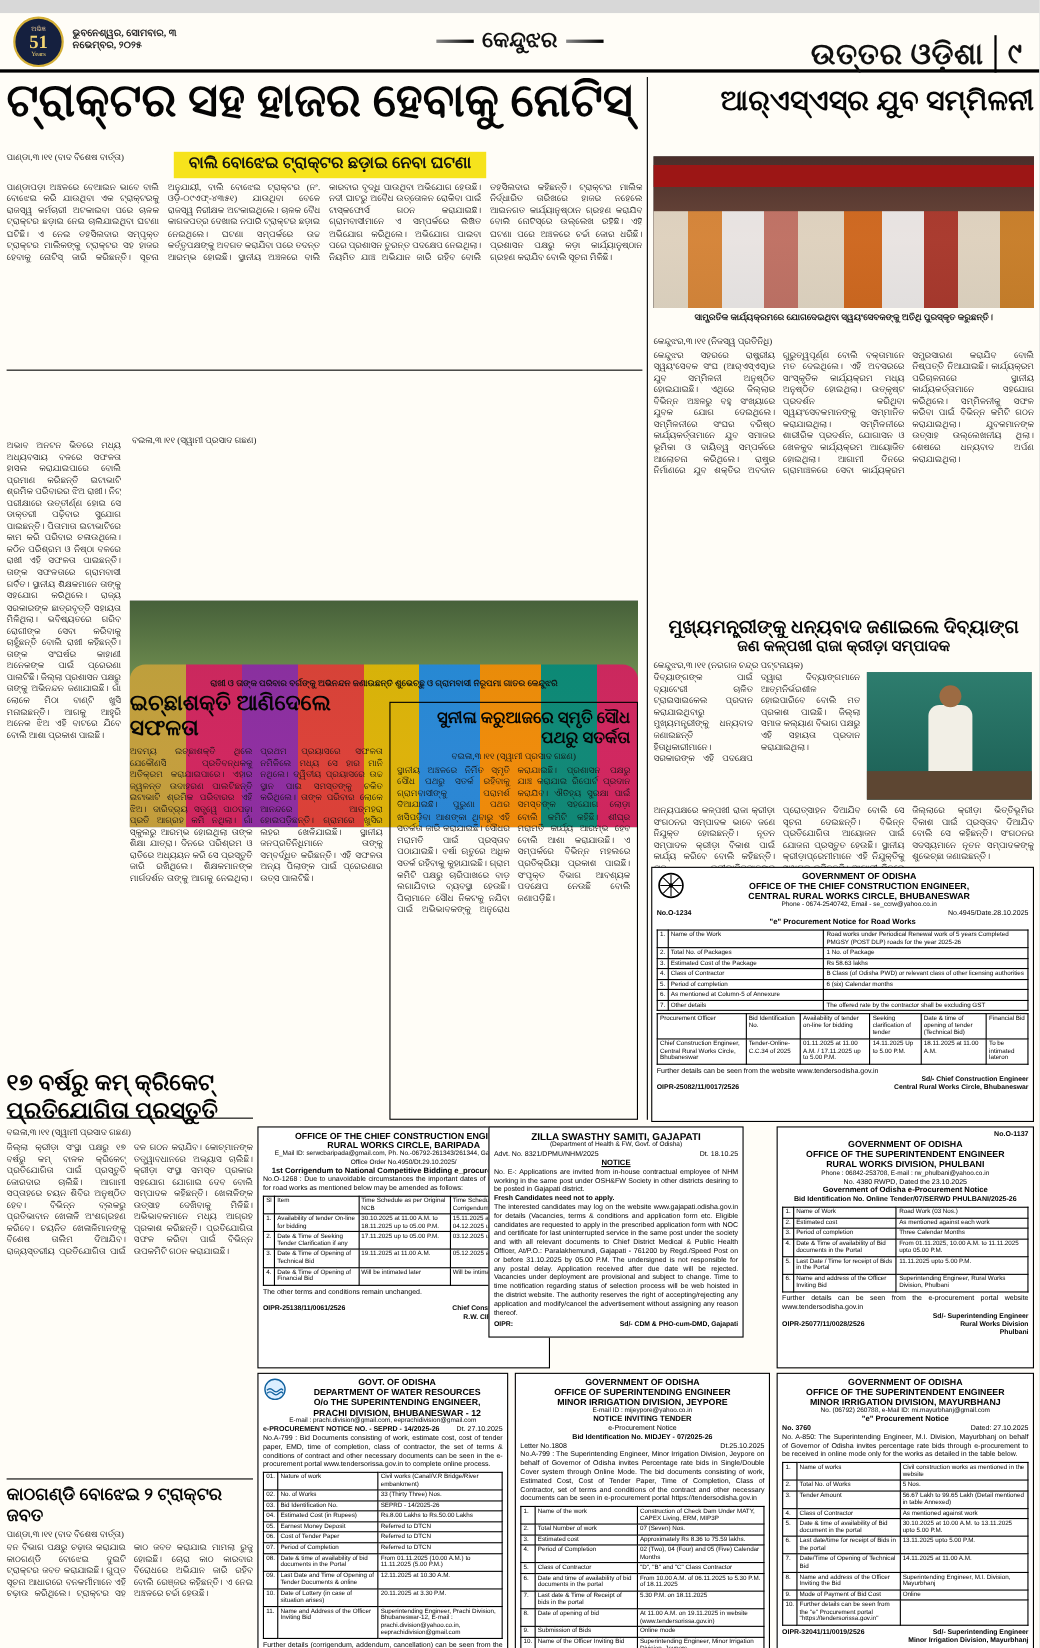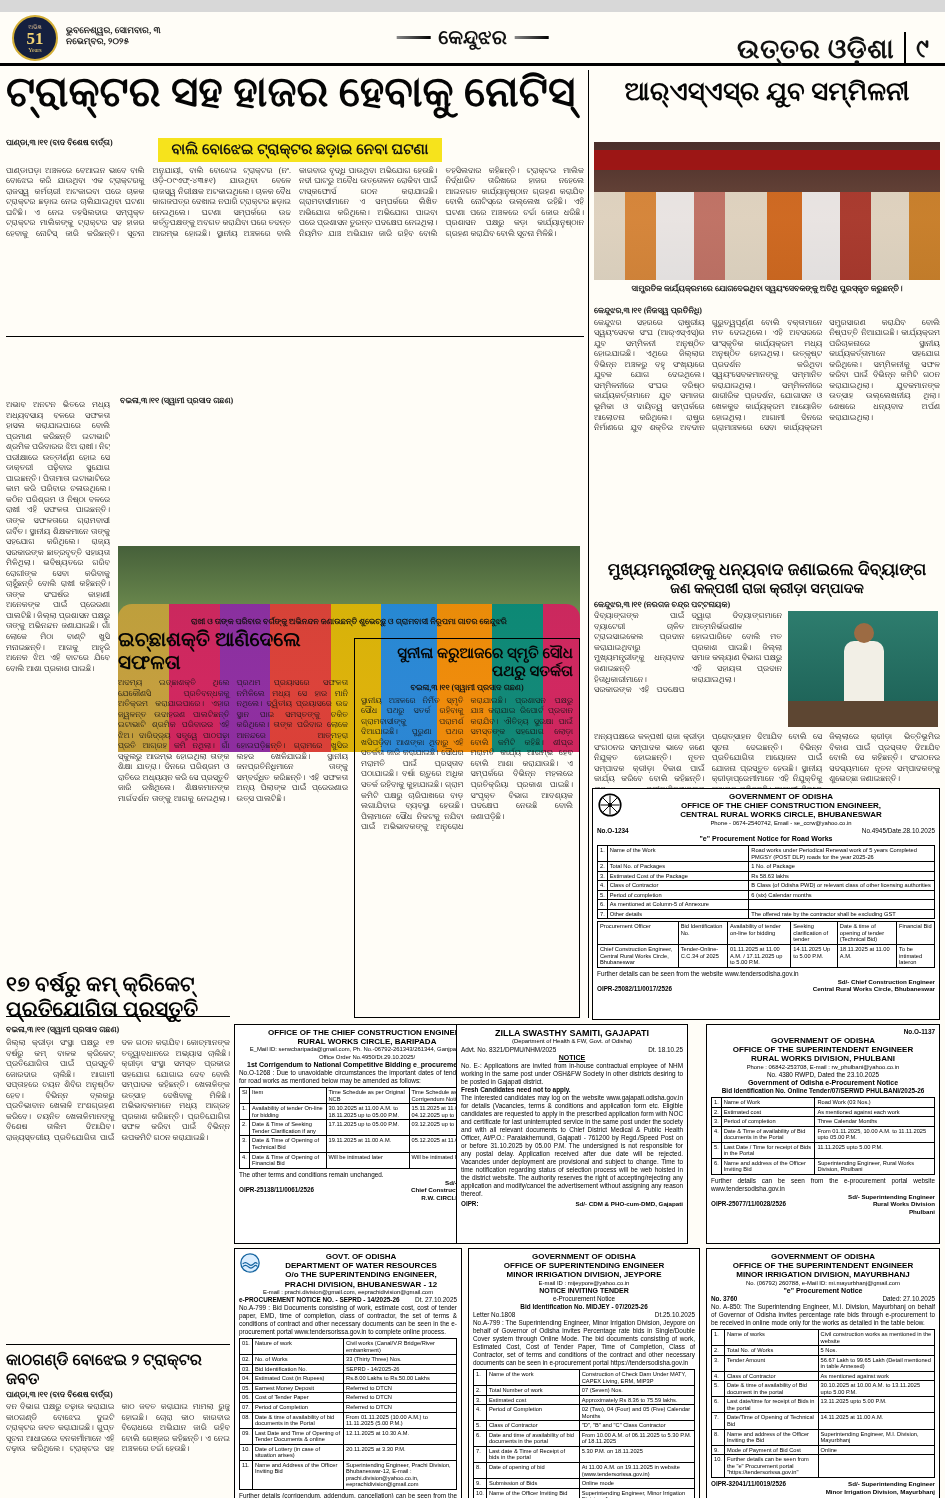--- a/index.html
+++ b/index.html
@@ -14,21 +14,21 @@
 .badge .b-sub{font-size:6px;line-height:1}
 .dateline{font-size:9px;font-weight:700;line-height:1.25;color:#222;width:120px}
 .edition{font-size:20px;font-weight:700;display:flex;align-items:center;gap:8px}
 .edition .deco{display:inline-block;width:34px;height:3px;background:linear-gradient(90deg,#888,#000)}
 .region-wrap{display:flex;align-items:center;gap:10px}
 .region{font-size:27px;font-weight:800;letter-spacing:.5px}
 .pgdiv{width:2px;height:34px;background:#000}
 .pgnum{font-size:26px;font-weight:800}
 
 .hl{font-weight:800;color:#050505;line-height:1.06;overflow:hidden}
-.byline{font-size:8px;font-weight:700;line-height:1.2}
+.byline{font-size:8px;font-weight:400;line-height:1.2}
 .subhead-yellow{background:#f6e31c;font-weight:700;font-size:15px;padding:2px 14px;display:inline-block;line-height:1.3}
 .body-txt{font-size:8px;line-height:1.32;text-align:justify;color:#151515;overflow:hidden}
 .cols-2{column-count:2;column-gap:7px}
 .cols-3{column-count:3;column-gap:7px}
 .cols-4{column-count:4;column-gap:8px}
 .caption{font-size:8px;font-weight:700;text-align:center;line-height:1.2}
 .hline{background:#000;height:1px}
 .vline{background:#000;width:1px}
 
 .photo{position:relative;overflow:hidden;background:#666}
@@ -114,21 +114,21 @@
     </div>
     <div class="abs region-wrap" style="right:16px;top:20px">
       <span class="region">ଉତ୍ତର ଓଡ଼ିଶା</span>
       <span class="pgdiv"></span>
       <span class="pgnum">୯</span>
     </div>
   </header>
 
   <div class="abs hl" style="left:6px;top:58px;width:582px;height:62px;font-size:42px">ଟ୍ରାକ୍ଟର ସହ ହାଜର ହେବାକୁ ନୋଟିସ୍</div>
 
-  <div class="abs hl" style="left:594px;top:66px;width:346px;height:40px;font-size:26px;text-align:center">ଆର୍‌ଏସ୍‌ଏସ୍‌ର ଯୁବ ସମ୍ମିଳନୀ</div>
+  <div class="abs hl" style="left:594px;top:66px;width:346px;height:40px;font-size:26px;text-align:right">ଆର୍‌ଏସ୍‌ଏସ୍‌ର ଯୁବ ସମ୍ମିଳନୀ</div>
 
   <div class="abs vline" style="left:588px;top:58px;height:948px"></div>
 
   <div class="abs" style="left:6px;top:126px;width:578px;height:198px">
     <div style="display:flex;align-items:flex-start;gap:10px;margin-bottom:4px">
       <div class="byline" style="width:120px">ପାଣ୍ଡା,୩।୧୧ (ବାଦ ବିଶେଷ ବାର୍ତ୍ତା)</div>
       <div style="flex:1;text-align:center"><span class="subhead-yellow">ବାଲି ବୋଝେଇ ଟ୍ରାକ୍ଟର ଛଡ଼ାଇ ନେବା ଘଟଣା</span></div>
       <div style="width:110px"></div>
     </div>
     <div class="body-txt cols-4" style="height:152px">ପାଣ୍ଡାପଡ଼ା ଅଞ୍ଚଳରେ ବେଆଇନ ଭାବେ ବାଲି ବୋଝେଇ କରି ଯାଉଥିବା ଏକ ଟ୍ରାକ୍ଟରକୁ ରାଜସ୍ୱ କର୍ମଚାରୀ ଅଟକାଇବା ପରେ ଚାଳକ ଟ୍ରାକ୍ଟର ଛଡ଼ାଇ ନେଇ ଚାଲିଯାଇଥିବା ଘଟଣା ଘଟିଛି। ଏ ନେଇ ତହସିଲଦାର ସମ୍ପୃକ୍ତ ଟ୍ରାକ୍ଟର ମାଲିକଙ୍କୁ ଟ୍ରାକ୍ଟର ସହ ହାଜର ହେବାକୁ ନୋଟିସ୍ ଜାରି କରିଛନ୍ତି। ସୂଚନା ଅନୁଯାୟୀ, ବାଲି ବୋଝେଇ ଟ୍ରାକ୍ଟର (ନଂ. ଓଡ଼ି-୦୯ଏଫ୍-୪୩୫୧) ଯାଉଥିବା ବେଳେ ରାଜସ୍ୱ ନିରୀକ୍ଷକ ଅଟକାଇଥିଲେ। ଚାଳକ ବୈଧ କାଗଜପତ୍ର ଦେଖାଇ ନପାରି ଟ୍ରାକ୍ଟର ଛଡ଼ାଇ ନେଇଥିଲେ। ଘଟଣା ସମ୍ପର୍କରେ ଉଚ୍ଚ କର୍ତ୍ତୃପକ୍ଷଙ୍କୁ ଅବଗତ କରାଯିବା ପରେ ତଦନ୍ତ ଆରମ୍ଭ ହୋଇଛି। ସ୍ଥାନୀୟ ଅଞ୍ଚଳରେ ବାଲି କାରବାର ବୃଦ୍ଧି ପାଉଥିବା ଅଭିଯୋଗ ହେଉଛି। ନଦୀ ଘାଟରୁ ଅବୈଧ ଉତ୍ତୋଳନ ରୋକିବା ପାଇଁ ଟାସ୍କଫୋର୍ସ ଗଠନ କରାଯାଇଛି। ଗ୍ରାମବାସୀମାନେ ଏ ସମ୍ପର୍କରେ ଲିଖିତ ଅଭିଯୋଗ କରିଥିଲେ। ଅଭିଯୋଗ ପାଇବା ପରେ ପ୍ରଶାସନ ତୁରନ୍ତ ପଦକ୍ଷେପ ନେଇଥିଲା। ନିୟମିତ ଯାଞ୍ଚ ଅଭିଯାନ ଜାରି ରହିବ ବୋଲି ତହସିଲଦାର କହିଛନ୍ତି। ଟ୍ରାକ୍ଟର ମାଲିକ ନିର୍ଦ୍ଧାରିତ ତାରିଖରେ ହାଜର ନହେଲେ ଆଇନଗତ କାର୍ଯ୍ୟାନୁଷ୍ଠାନ ଗ୍ରହଣ କରାଯିବ ବୋଲି ନୋଟିସ୍‌ରେ ଉଲ୍ଲେଖ ରହିଛି। ଏହି ଘଟଣା ପରେ ଅଞ୍ଚଳରେ ଚର୍ଚ୍ଚା ଜୋର ଧରିଛି। ପ୍ରଶାସନ ପକ୍ଷରୁ କଡ଼ା କାର୍ଯ୍ୟାନୁଷ୍ଠାନ ଗ୍ରହଣ କରାଯିବ ବୋଲି ସୂଚନା ମିଳିଛି।</div>
@@ -335,21 +335,21 @@
       </table>
     <div>The other terms and conditions remain unchanged.</div>
     <div class="sign">Sd/- Er. A.K. Naik</div>
     <div class="row-split">
       <span class="oipr">OIPR-25138/11/0061/2526</span>
       <span class="sign">Chief Construction Engineer</span>
     </div>
     <div class="sign">R.W. CIRCLE, BARIPADA</div>
   </div>
 
-  <div class="notice" style="left:456px;top:1012px;width:232px;height:220px">
+  <div class="notice" style="left:444px;top:1012px;width:232px;height:192px">
     <div class="n-big" style="font-size:9px">ZILLA SWASTHY SAMITI, GAJAPATI</div>
     <div class="n-small">(Department of Health &amp; FW, Govt. of Odisha)</div>
     <div class="row-split">
       <span>Advt. No. 8321/DPMU/NHM/2025</span>
       <span>Dt. 18.10.25</span>
     </div>
     <div class="n-mid" style="text-decoration:underline">NOTICE</div>
     <div class="just">No. E-: Applications are invited from in-house contractual employee of NHM working in the same post under OSH&amp;FW Society in other districts desiring to be posted in Gajapati district.</div>
     <div class="n-bold">Fresh Candidates need not to apply.</div>
     <div class="just">The interested candidates may log on the website www.gajapati.odisha.gov.in for details (Vacancies, terms &amp; conditions and application form etc. Eligible candidates are requested to apply in the prescribed application form with NOC and certificate for last uninterrupted service in the same post under the society and with all relevant documents to Chief District Medical &amp; Public Health Officer, At/P.O.: Paralakhemundi, Gajapati - 761200 by Regd./Speed Post on or before 31.10.2025 by 05.00 P.M. The undersigned is not responsible for any postal delay. Application received after due date will be rejected. Vacancies under deployment are provisional and subject to change. Time to time notification regarding status of selection process will be web hoisted in the district website. The authority reserves the right of accepting/rejecting any application and modify/cancel the advertisement without assigning any reason thereof.</div>

